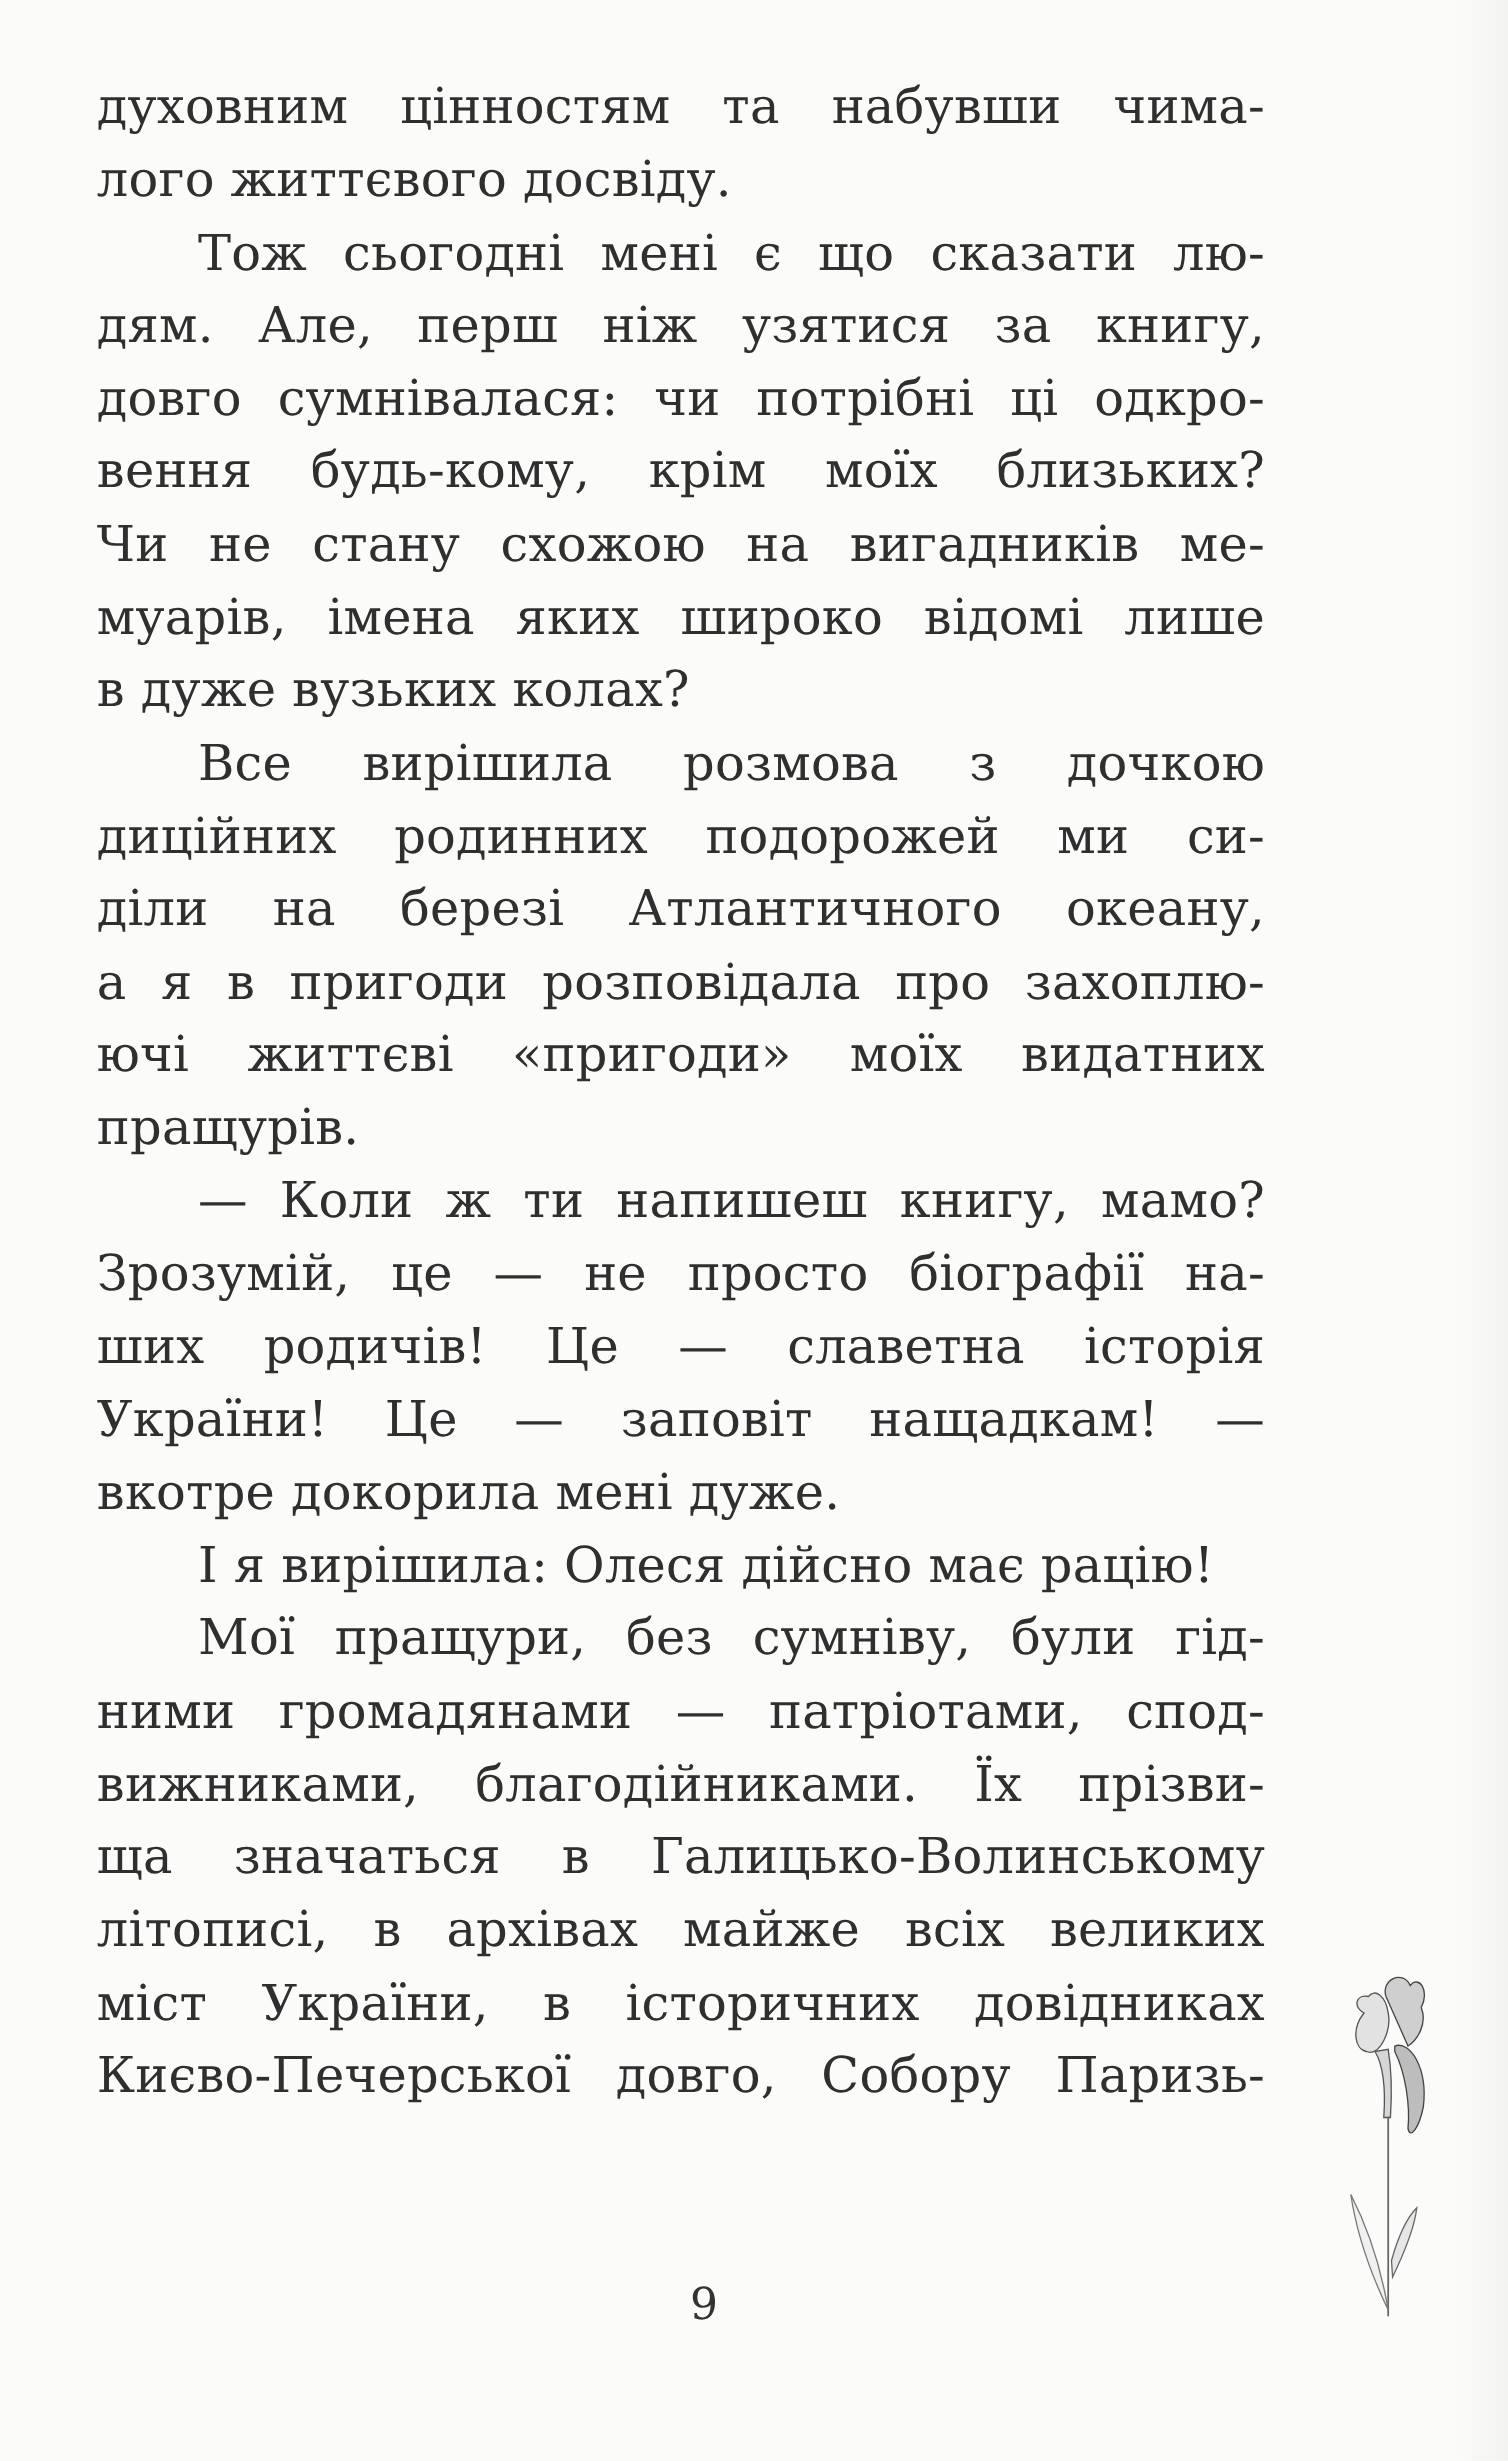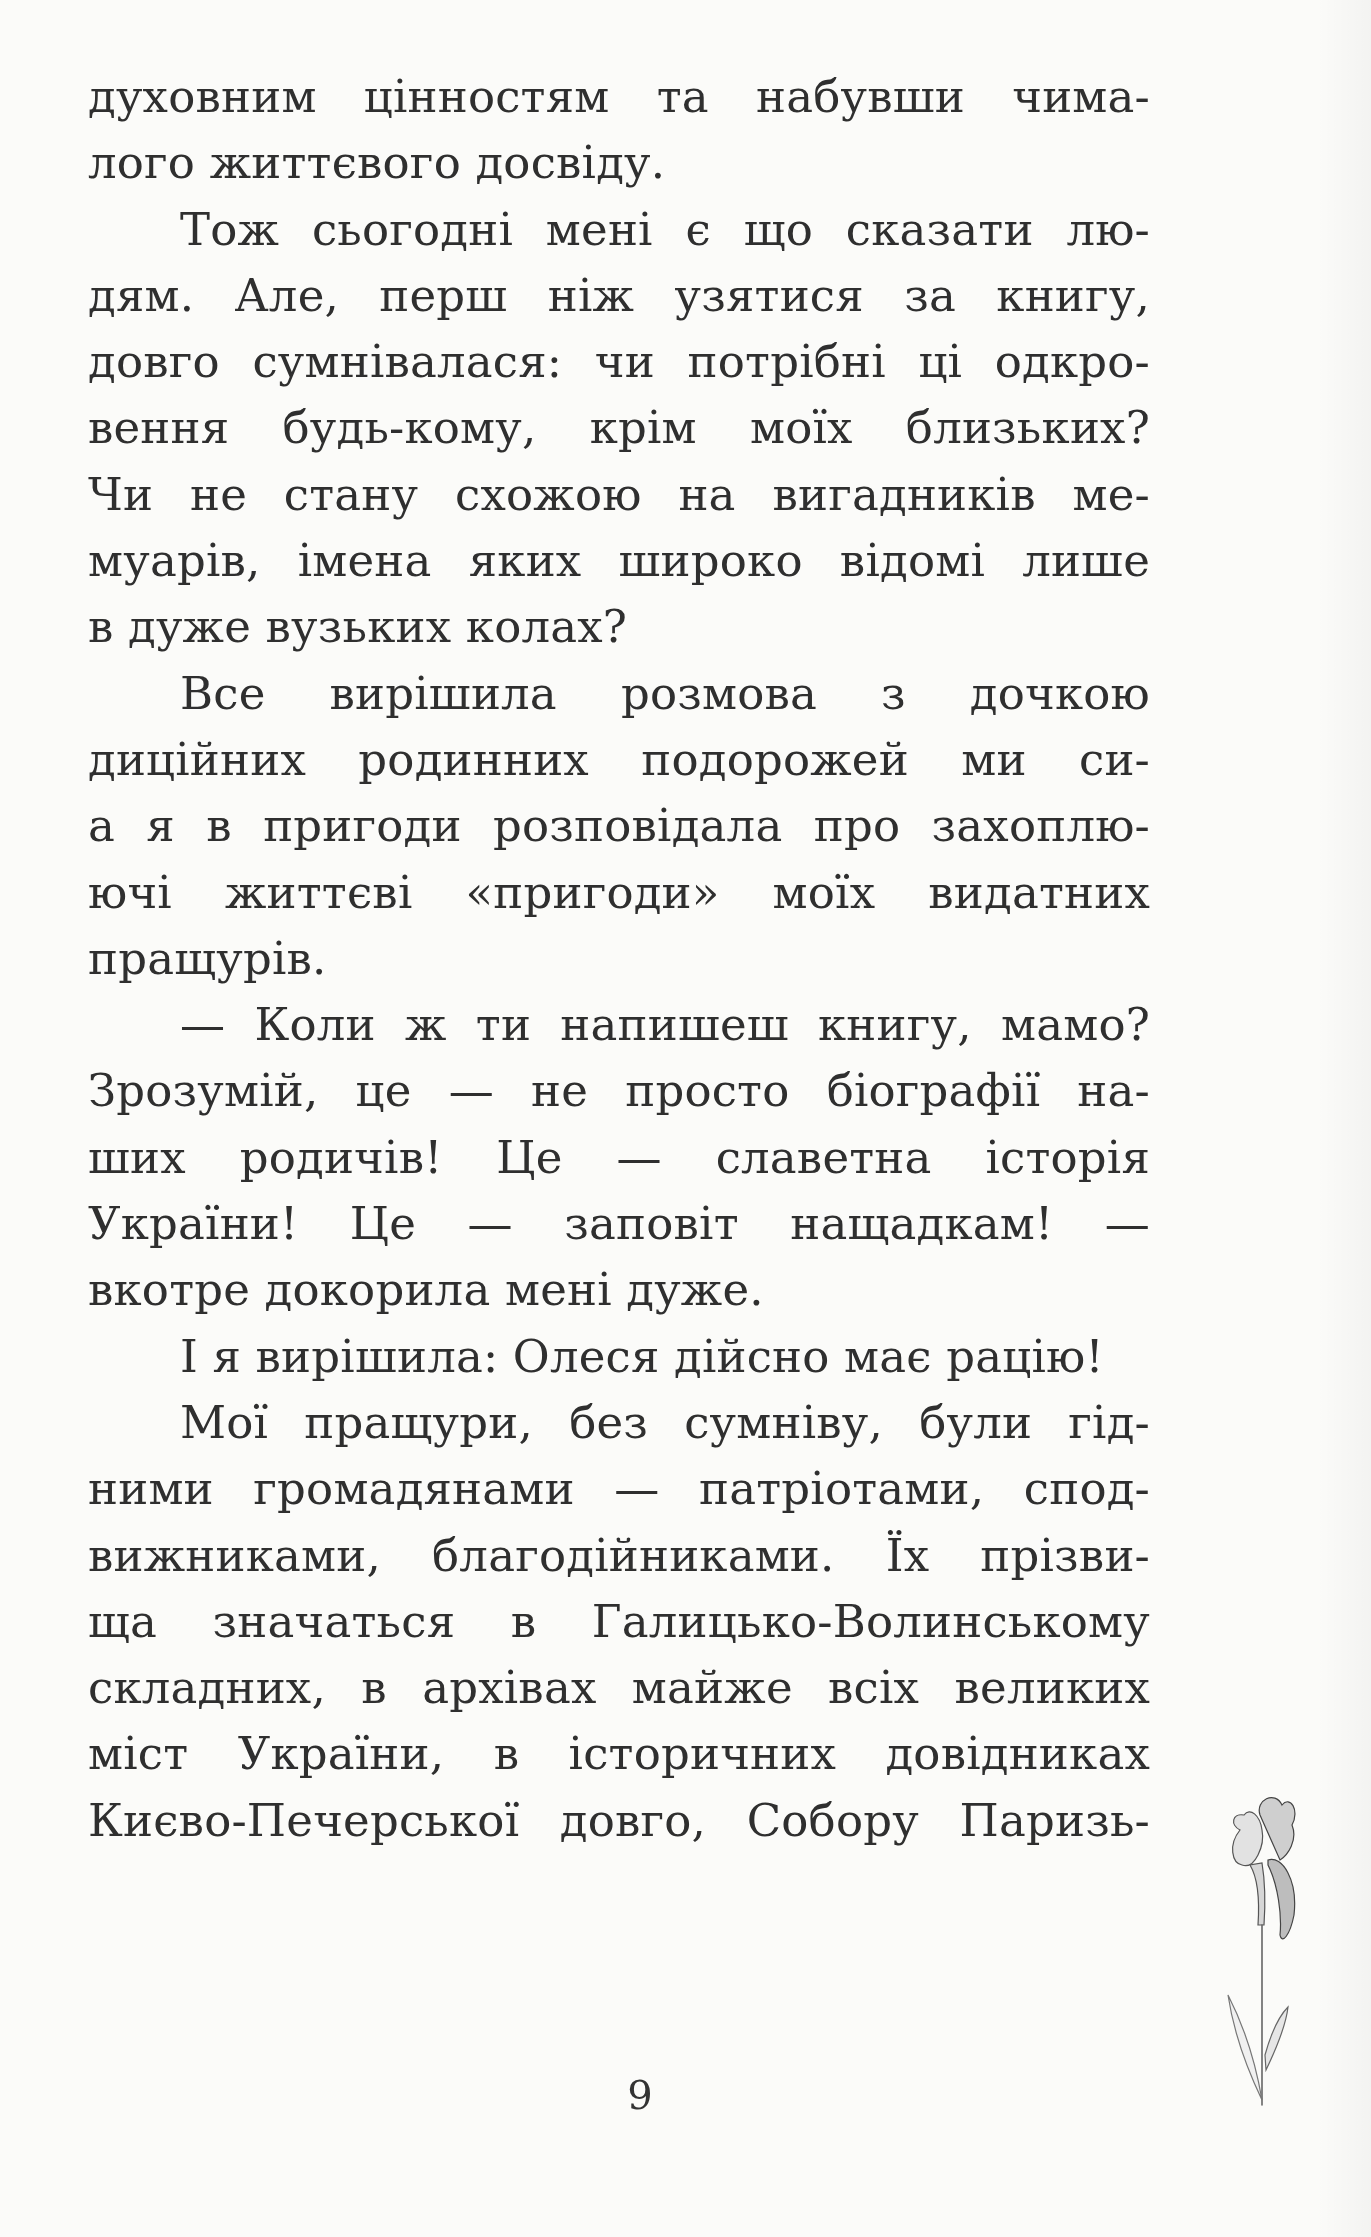--- a/index.html
+++ b/index.html
@@ -69,34 +69,35 @@
       <span class="line last">лого життєвого досвіду.</span>
       <span class="line indent">Тож сьогодні мені є що сказати лю-</span>
       <span class="line">дям. Але, перш ніж узятися за книгу,</span>
       <span class="line">довго сумнівалася: чи потрібні ці одкро-</span>
       <span class="line">вення будь-кому, крім моїх близьких?</span>
       <span class="line">Чи не стану схожою на вигадників ме-</span>
       <span class="line">муарів, імена яких широко відомі лише</span>
       <span class="line last">в дуже вузьких колах?</span>
       <span class="line indent">Все вирішила розмова з дочкою</span>
       <span class="line">диційних родинних подорожей ми си-</span>
+      <span class="line">діли на березі Атлантичного океану,</span>
       <span class="line">а я в пригоди розповідала про захоплю-</span>
       <span class="line">ючі життєві «пригоди» моїх видатних</span>
       <span class="line last">пращурів.</span>
       <span class="line indent">— Коли ж ти напишеш книгу, мамо?</span>
       <span class="line">Зрозумій, це — не просто біографії на-</span>
       <span class="line">ших родичів! Це — славетна історія</span>
       <span class="line">України! Це — заповіт нащадкам! —</span>
       <span class="line last">вкотре докорила мені дуже.</span>
       <span class="line indent last">І я вирішила: Олеся дійсно має рацію!</span>
       <span class="line indent">Мої пращури, без сумніву, були гід-</span>
       <span class="line">ними громадянами — патріотами, спод-</span>
       <span class="line">вижниками, благодійниками. Їх прізви-</span>
       <span class="line">ща значаться в Галицько-Волинському</span>
-      <span class="line">складних, в архівах майже всіх великих</span>
+      <span class="line">літописі, в архівах майже всіх великих</span>
       <span class="line">міст України, в історичних довідниках</span>
       <span class="line">Києво-Печерської довго, Собору Паризь-</span>
     </div>
 
   <svg class="iris" viewBox="0 0 100 330" xmlns="http://www.w3.org/2000/svg">
     <g fill="none" stroke="#555" stroke-width="1.2" stroke-linecap="round">
 
       <path d="M40 30 C35 15, 55 5, 62 20 C70 10, 80 25, 72 40 C78 55, 68 70, 60 75 Z" fill="#cfcfcf" stroke="#444"></path>
       <path d="M20 45 C10 40, 12 28, 24 30 C30 22, 40 30, 42 45 C45 60, 35 85, 22 80 C12 78, 8 60, 20 45 Z" fill="#e2e2e2" stroke="#555"></path>
       <path d="M48 75 C62 70, 78 95, 74 130 C70 150, 62 160, 60 150 C62 130, 58 100, 48 80 Z" fill="#bdbdbd" stroke="#444"></path>

